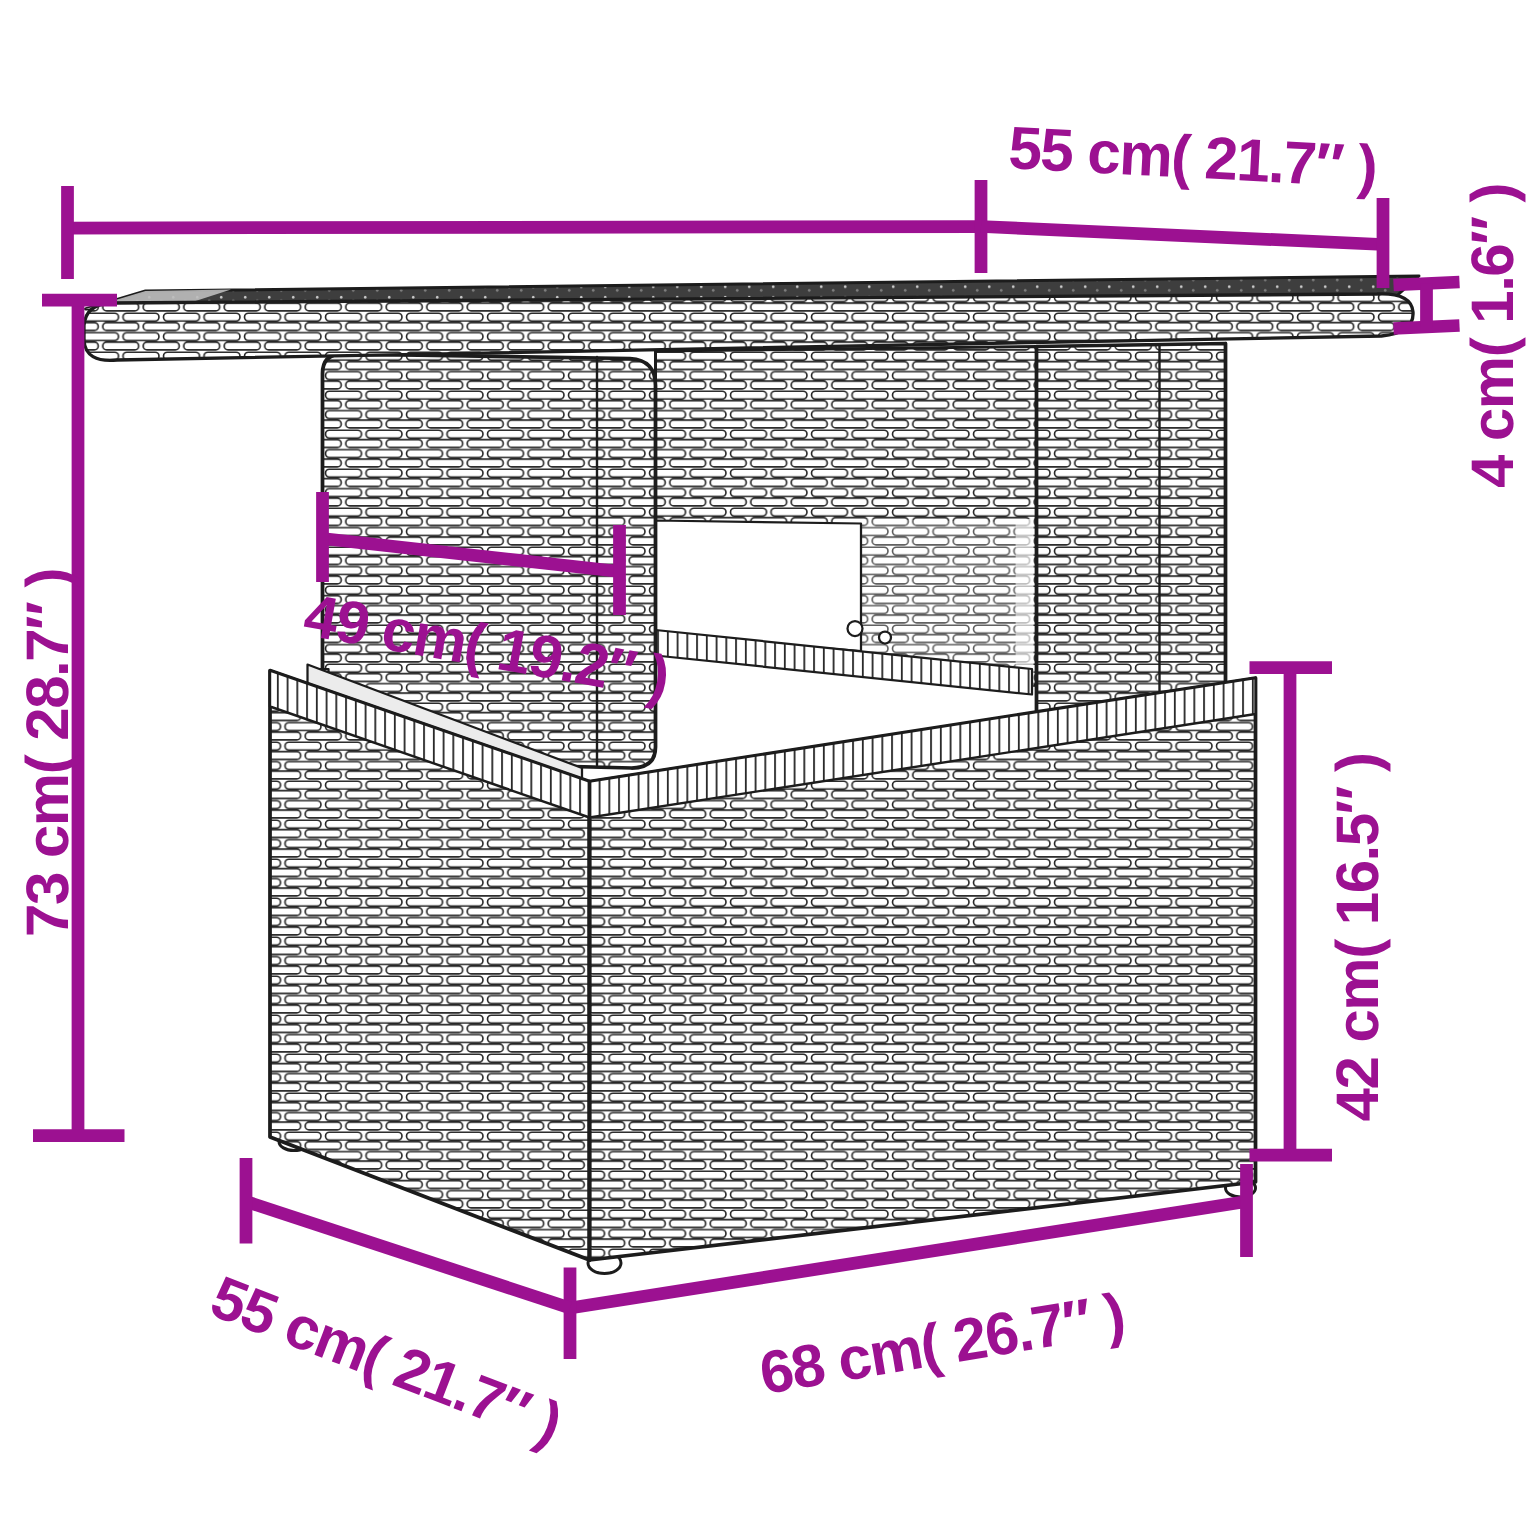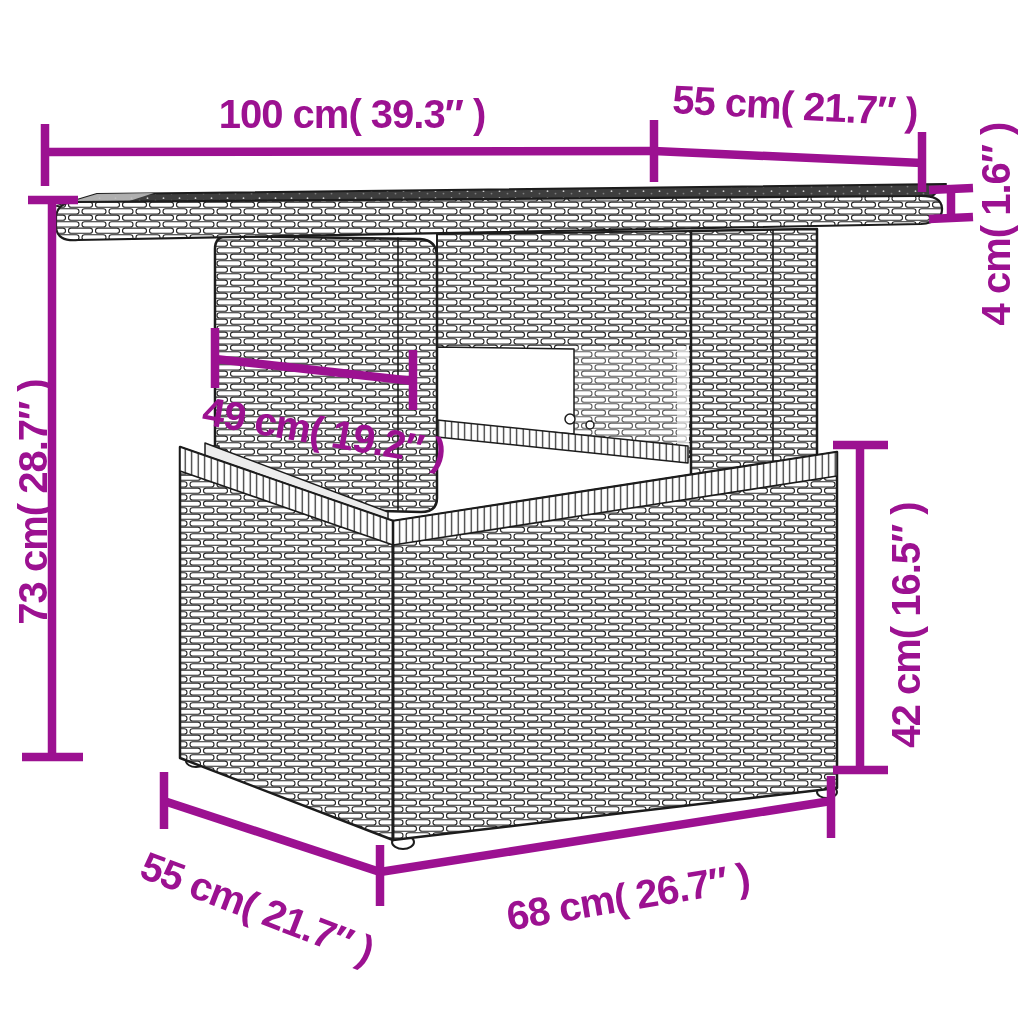--- a/index.html
+++ b/index.html
@@ -140,21 +140,20 @@
         <line x1="380" y1="845" x2="380" y2="906"></line>
         <line x1="831" y1="776" x2="831" y2="838"></line>
       </g>
       <g>
         <line x1="164" y1="801" x2="380" y2="872"></line>
         <line x1="164" y1="772" x2="164" y2="829"></line>
       </g>
     </g>
   </svg>
 
-  <div class="dim-label" style="left:352px; top:114px; --r:0deg">100 cm( 39.3″ )</div>
 
   <div class="dim-label" style="left:795px; top:106px; --r:3deg">55 cm( 21.7″ )</div>
 
   <div class="dim-label" style="left:996px; top:224px; --r:-90deg">4 cm( 1.6″ )</div>
 
   <div class="dim-label" style="left:33px; top:502px; --r:-90deg">73 cm( 28.7″ )</div>
 
   <div class="dim-label" style="left:324px; top:432px; --r:10deg">49 cm( 19.2″ )</div>
 
   <div class="dim-label" style="left:906px; top:625px; --r:-90deg">42 cm( 16.5″ )</div>

